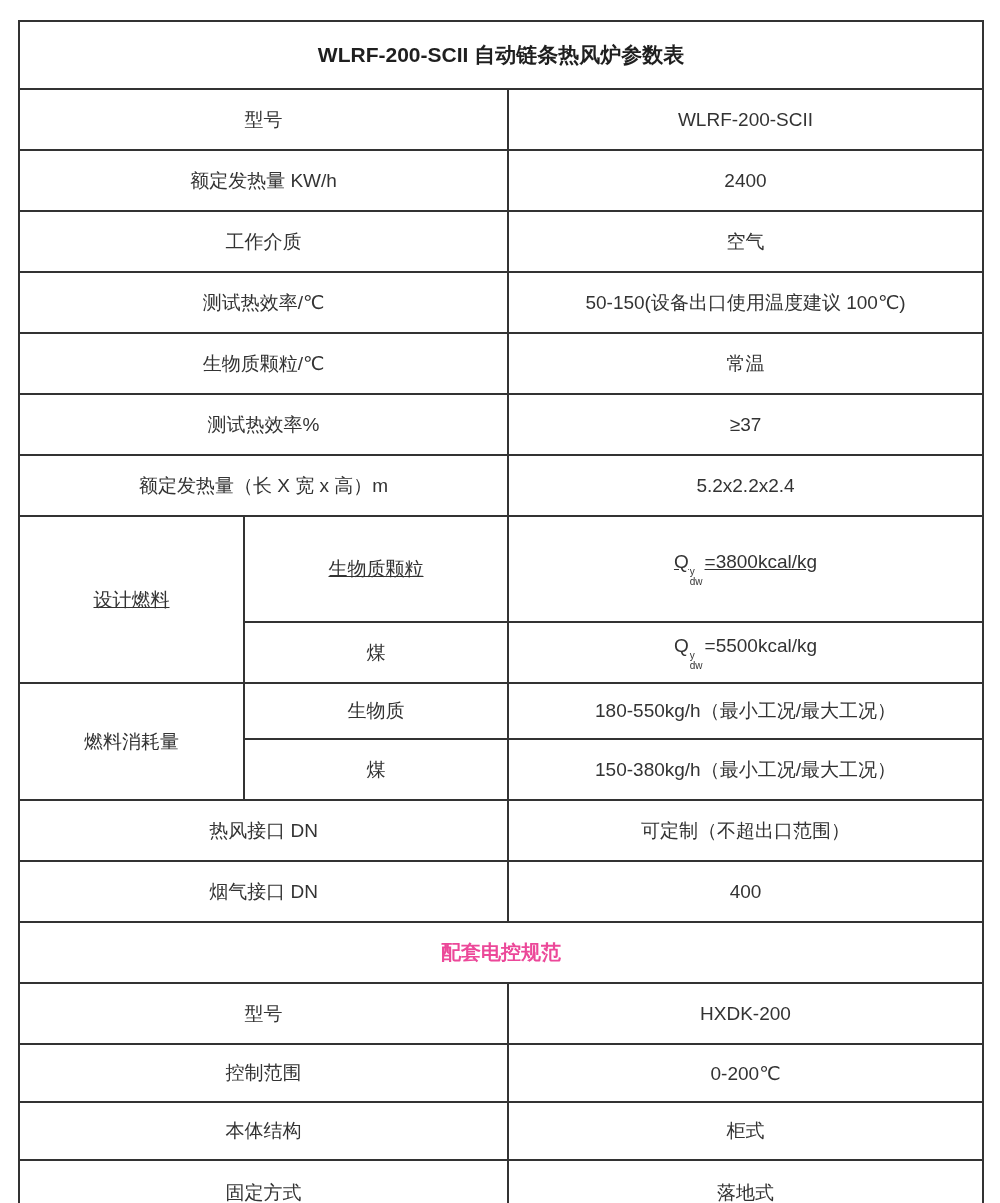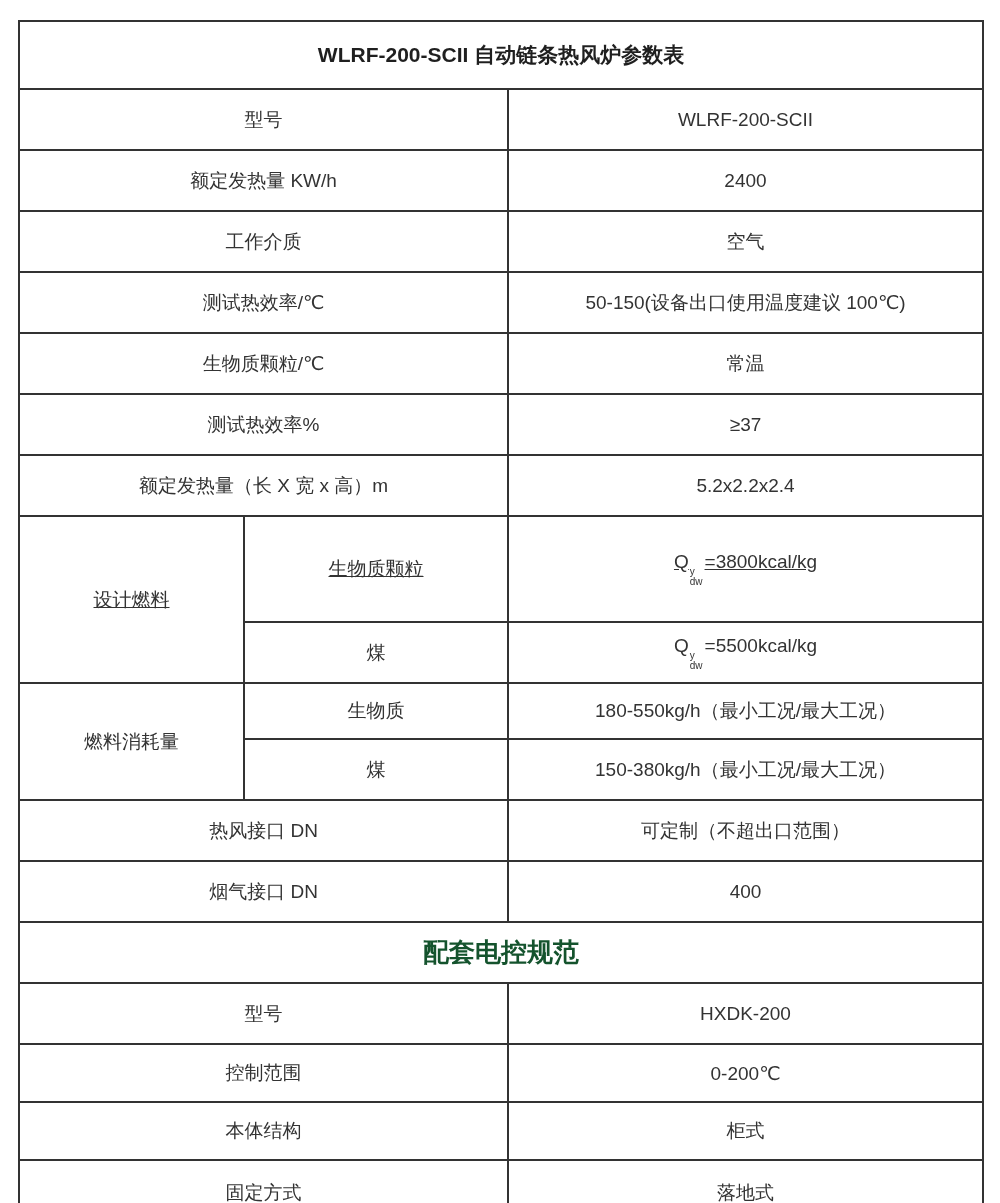--- a/index.html
+++ b/index.html
@@ -39,23 +39,23 @@
     font-weight: 700;
     color: #1f1f1f;
   }
   tr.std td        { height: 59px; }
   tr.tall td       { height: 104px; text-decoration: underline; }
   tr.short td      { height: 54px; }
   tr.shorter td    { height: 56px; }
   tr.last td       { height: 64px; }
   tr.section-row td {
     height: 59px;
-    font-size: 26px;
+    font-size: 20px;
     font-weight: 700;
-    color: #14532d;
+    color: #ec4899;
   }
   .qstack {
     display: inline-flex;
     flex-direction: column;
     align-items: flex-start;
     vertical-align: -7px;
     margin: 0 2px 0 1px;
   }
   .qstack .qsup,
   .qstack .qsub {

